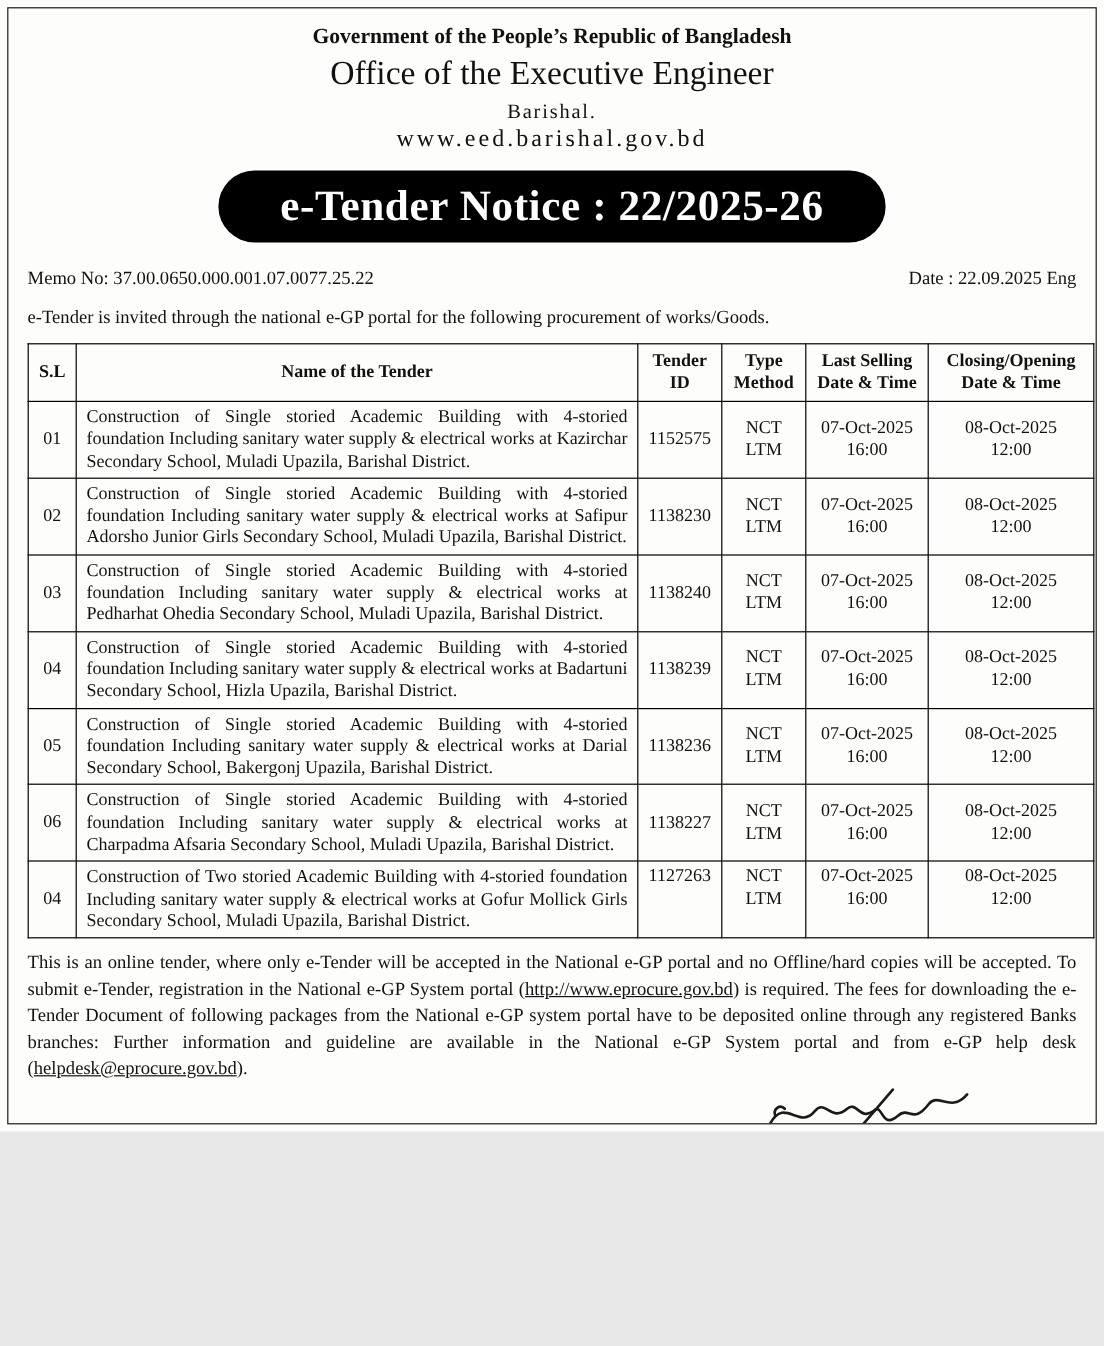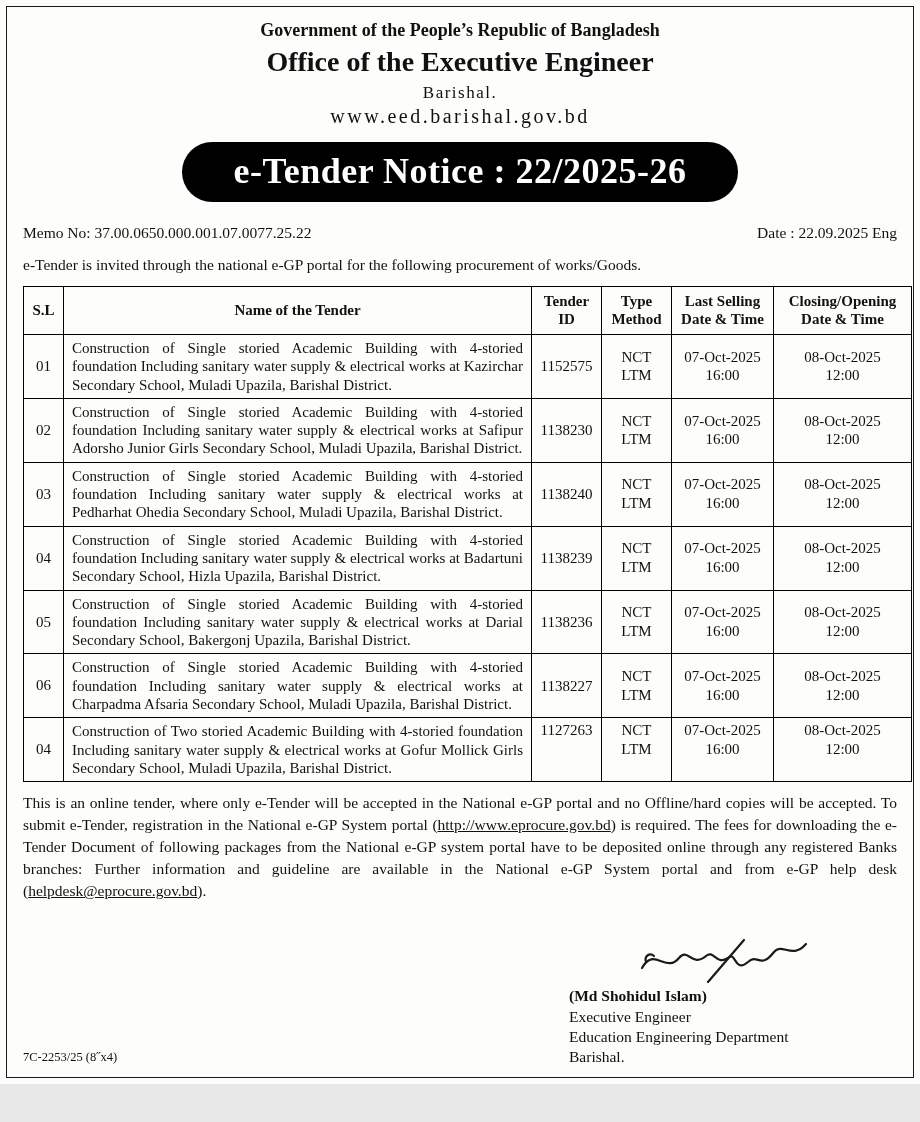--- a/index.html
+++ b/index.html
@@ -1,34 +1,34 @@
 <!DOCTYPE html>
 <html><head>
 <meta charset="utf-8">
 <style>
   html,body { margin:0; padding:0; background:#e8e8e8; }
   .page {
-    width: 920px; height: 1084px;
+    width: 920px; height: 943px;
     background: #fdfdfb;
     box-sizing: border-box;
     position: relative;
     font-family: "Liberation Serif", "DejaVu Serif", serif;
     color: #111;
   }
   .frame {
     position: absolute; top: 6px; left: 6px; right: 6px; bottom: 6px;
     border: 1.5px solid #1a1a1a;
     box-sizing: border-box;
     padding: 12px 16px 10px 16px;
     display: flex; flex-direction: column;
     overflow: hidden;
   }
   .hdr { text-align: center; }
   .hdr-govt { font-size: 18px; font-weight: bold; line-height: 1.25; }
-  .hdr-office { font-size: 28px; font-weight: bold; line-height: 1.25; margin-top: 2px; }
+  .hdr-office { font-size: 28px; font-weight: normal; line-height: 1.25; margin-top: 2px; }
   .hdr-dept { font-size: 29px; font-weight: bold; line-height: 1.2; }
   .hdr-loc { font-size: 17px; letter-spacing: 1.5px; margin-top: 4px; }
   .hdr-web { font-size: 20px; letter-spacing: 2.5px; margin-top: 2px; }
 
   .banner-wrap { text-align: center; margin: 14px 0 10px 0; }
   .banner {
     display: inline-block;
     background: #000; color: #fff;
     font-size: 36px; font-weight: bold;
     padding: 8px 52px 10px 52px;

